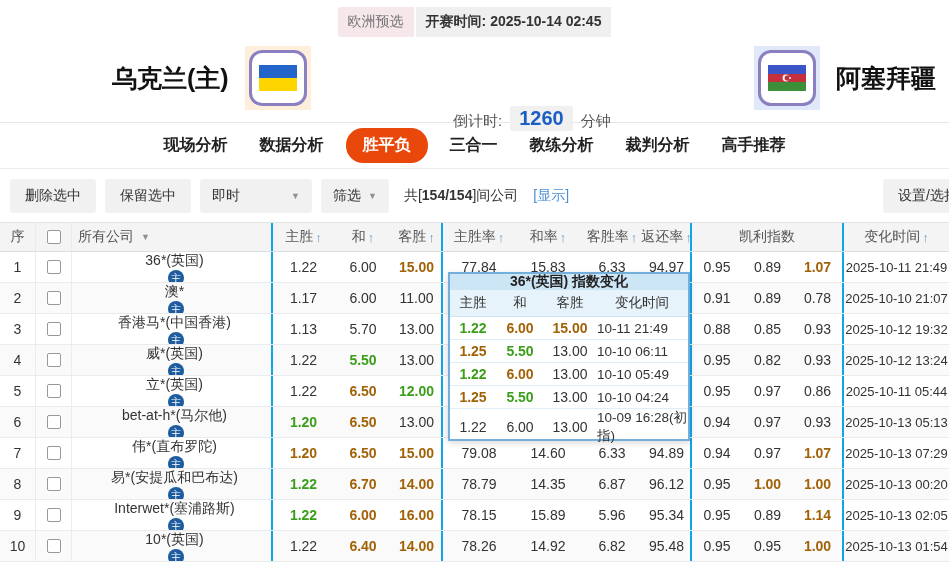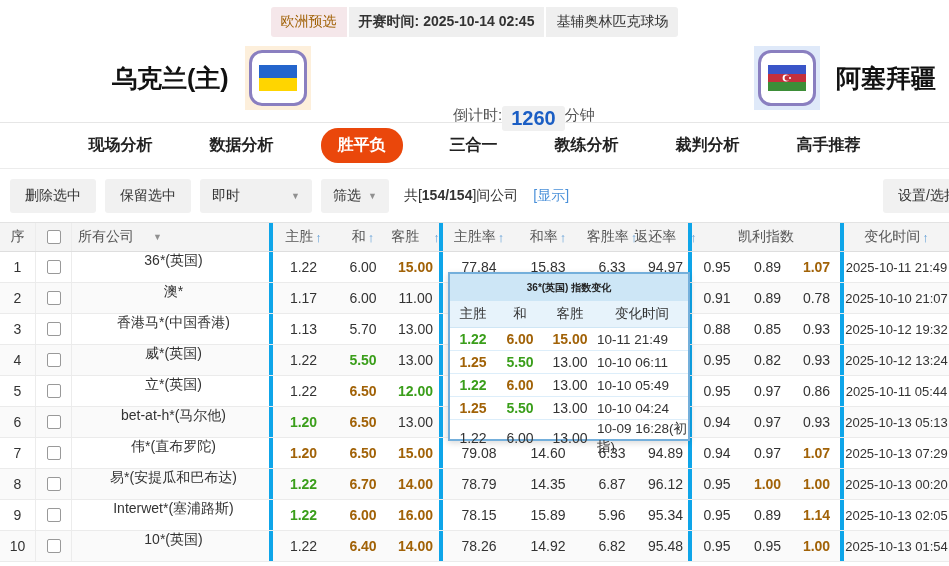--- a/index.html
+++ b/index.html
@@ -5,37 +5,37 @@
   * { margin:0; padding:0; box-sizing:border-box; }
   html,body { width:949px; height:566px; }
   body {
     font-family:"Liberation Sans","DejaVu Sans",sans-serif;
     background:#fff; color:#333; position:relative; overflow:hidden; font-size:14px;
   }
   
   .match-bar { height:40px; display:flex; align-items:center; justify-content:center; gap:2px; padding-top:4px; }
   .chip { background:#efefef; padding:6px 10px; font-size:14px; color:#333; }
   .chip.last { border-radius:0 3px 3px 0; }
-  .chip-league { background:#f5e7ea; color:#a16207; border-radius:3px 0 0 3px; }
+  .chip-league { background:#f5e7ea; color:#737373; border-radius:3px 0 0 3px; }
   .chip-kick b { font-weight:bold; }
   
   .team-bar { height:83px; position:relative; border-bottom:1px solid #e6e6e6; }
   .team-group { position:absolute; top:3px; display:flex; align-items:center; gap:16px; height:70px; }
   .team-group.home { left:112px; }
   .team-group.away { right:13px; }
   .team-name { font-size:25px; font-weight:bold; color:#111; }
   .flag-chip { width:66px; height:64px; display:flex; align-items:center; justify-content:center; }
   .flag-chip.home-bg { background:#fdefdb; }
   .flag-chip.away-bg { background:#dfe9f9; }
   .flag-frame { width:58px; height:56px; background:#fff; border:3px solid #8a7fc0; border-radius:13px; display:flex; align-items:center; justify-content:center; }
-  .countdown { position:absolute; left:453px; top:66px; display:flex; align-items:flex-start; }
+  .countdown { position:absolute; left:453px; top:66px; display:flex; align-items:flex-end; gap:8px; }
   .countdown .label,.countdown .unit { font-size:15px; color:#555; }
   .countdown .value { background:#f0f0f0; border-radius:3px; padding:1px 9px; font-size:20px; font-weight:bold; color:#1b5ec4; }
   
-  .tab-bar { height:46px; display:flex; align-items:center; justify-content:center; gap:37px; border-bottom:1px solid #ececec; }
+  .tab-bar { height:46px; display:flex; align-items:center; justify-content:center; gap:12px; border-bottom:1px solid #ececec; }
   .tab { font-size:16px; font-weight:bold; color:#222; padding:6px 10px; cursor:pointer; white-space:nowrap; }
   .tab.active { background:#ea470b; color:#fff; border-radius:17px; padding:7px 17px;text-align:center; }
   
   .toolbar { height:53px; display:flex; align-items:center; gap:9px; padding-left:10px; position:relative; }
   .tb-btn { background:#f1f1f1; border:none; border-radius:3px; padding:8px 15px; font-size:14px; color:#333; cursor:pointer; font-family:inherit; }
   .tb-select { background:#f1f1f1; border-radius:3px; padding:8px 12px; font-size:14px; color:#333; display:flex; align-items:center; cursor:pointer; }
   .tb-select.wide { width:112px; justify-content:space-between; }
   .caret { font-size:9px; color:#909090; margin-left:7px; }
   .count-text { margin-left:6px; font-size:14px; color:#333; }
   .count-text b { font-weight:bold; }
@@ -44,45 +44,44 @@
   
   .grid-cols { display:grid; grid-template-columns:36px 36px 201px 61px 58px 51px 72px 66px 62px 49px 50px 51px 51px 105px; }
   .t-head { height:30px; background:#f4f4f4; border-top:1px solid #e3e3e3; border-bottom:1px solid #dedede; color:#555; }
   .t-head > div { display:flex; align-items:center; justify-content:center; font-size:14px; white-space:nowrap; }
   .t-head .h-company { justify-content:flex-start; padding-left:6px; }
   .arrow-up { color:#5b9bd5; font-weight:bold; margin-left:2px; font-size:13px; }
   .t-row { height:31px; border-bottom:1px solid #ebebeb; }
   .t-row.alt { background:#fafafa; }
   .t-row > div { display:flex; align-items:center; justify-content:center; font-size:14px; white-space:nowrap; overflow:hidden; }
   .sep-light { border-right:1px solid #ececec; }
-  .sep-strong { border-right:4px solid #0ea5e9;gap:12px; }
+  .sep-strong { border-right:2px solid #0ea5e9; }
   .cell-company { justify-content:flex-start !important; padding-left:6px; color:#333;flex-direction:column; }
   .badge-main { display:inline-flex; align-items:center; justify-content:center; width:16px; height:16px; border-radius:50%; background:#1d5c9e; color:#fff; font-size:11px; margin-left:3px; flex:none; }
   .checkbox { width:14px; height:14px; border:1px solid #999; border-radius:2px; background:#fff; display:inline-block; cursor:pointer; }
   .red { color:#a16207; font-weight:bold; }
   .green { color:#3a9e1a; font-weight:bold; }
   .cell-time { font-size:13px !important; color:#333; }
   
   .popup { position:absolute; left:448px; top:272px; width:242px; height:169px; background:#fff; border:2px solid #74afdb; box-shadow:0 2px 6px rgba(0,0,0,.15); z-index:10; }
-  .popup-title { height:27px; background:#cde6f6; display:flex; align-items:center; justify-content:center; font-weight:bold; font-size:10px; color:#222; }
+  .popup-title { height:16px; background:#cde6f6; display:flex; align-items:center; justify-content:center; font-weight:bold; font-size:14px; color:#222; }
   .popup-grid { display:grid; grid-template-columns:46px 48px 52px 92px; }
   .popup-head { height:27px; background:#e7f3fb; border-bottom:1px solid #cfe6f5; }
   .popup-head > div { display:flex; align-items:center; justify-content:center; font-size:13.5px; color:#333; }
   .popup-row { height:23px; border-bottom:1px solid #ddeefa; }
   .popup-row:last-child { border-bottom:none; }
   .popup-row > div { display:flex; align-items:center; justify-content:center; font-size:14px; }
   .popup-row .p-time { justify-content:flex-start; font-size:13.5px; color:#333; padding-left:1px; }
 </style>
 </head>
 <body>
 
 <div class="match-bar">
   <span class="chip chip-league">欧洲预选</span>
   <span class="chip chip-kick"><b><span>开赛时间:</span> <span>2025-10-14 02:45</span></b></span>
-  <span class="chip last">基辅奥林匹克球场</span>
 </div>
 
 <div class="team-bar">
   <div class="team-group home">
     <span class="team-name">乌克兰(主)</span>
     <span class="flag-chip home-bg">
       <span class="flag-frame">
         <svg width="38" height="26" viewBox="0 0 38 26">
             <rect width="38" height="13" fill="#2465cc"></rect>
             <rect y="13" width="38" height="13" fill="#ffd500"></rect>

